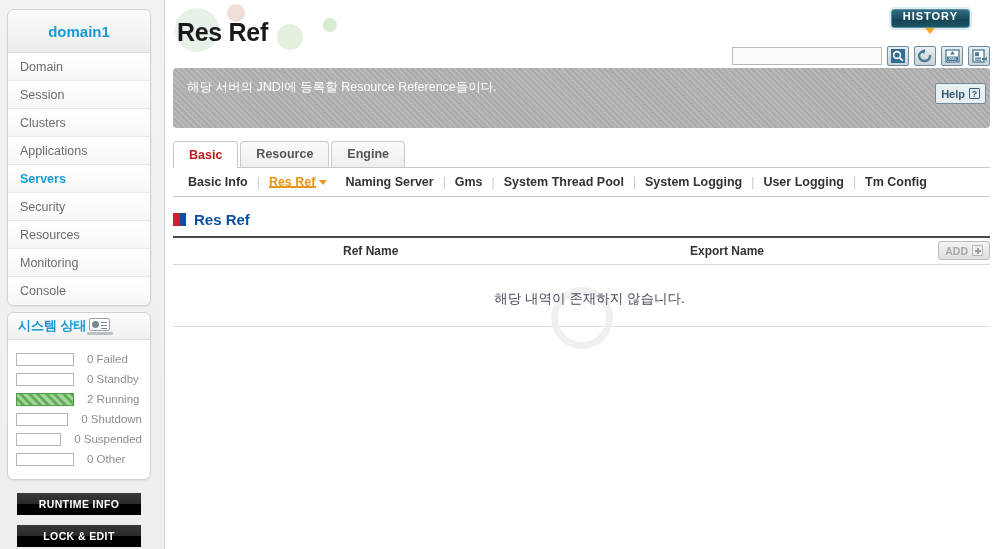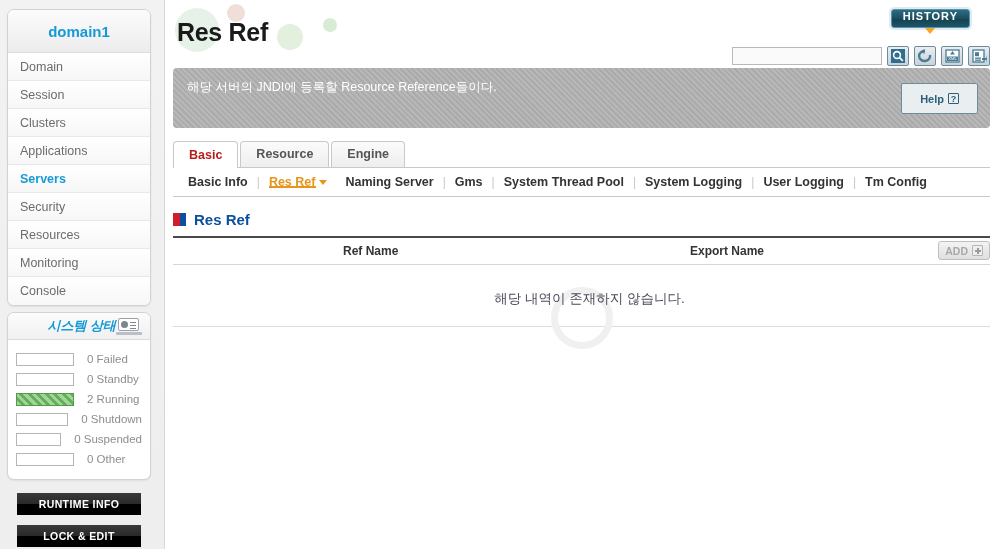--- a/index.html
+++ b/index.html
@@ -37,26 +37,25 @@
     font-size: 12.5px; color: #6c6c6c;
     border-bottom: 1px solid #e8e8e8;
     background: linear-gradient(to bottom, #ffffff, #f7f7f7);
     cursor: pointer;
   }
   .nav-item:last-child { border-bottom: none; border-radius: 0 0 6px 6px; }
   .nav-item.active { color: #169ad6; font-weight: bold; }
 
   #status-card { top: 312px; }
   .status-head {
-    height: 27px; display: flex; align-items: center; justify-content: flex-end;
+    height: 27px; display: flex; align-items: center; justify-content: flex-start;
     padding: 0 8px 0 10px;
     border-bottom: 1px solid #dcdcdc;
     background: linear-gradient(to bottom, #fcfcfc, #f0f0f0);
     border-radius: 6px 6px 0 0;
-    font-style: italic;
   }
   .status-head .t { font-size: 13px; font-weight: bold; color: #169ad6; }
   .laptop-ic { width: 26px; height: 17px; position: relative; }
   .laptop-ic .scr {
     position:absolute; left:2px; top:0; width:21px; height:13px;
     border:1.5px solid #9aa3ad; border-radius:2px; background:#fff;
   }
   .laptop-ic .base {
     position:absolute; left:0; bottom:0; width:26px; height:3px;
     background:#b9c0c7; border-radius:1px;
@@ -134,22 +133,22 @@
     position:relative; margin:0 16px 0 8px; height:60px;
     background:#b0b0b0;
     background-image: repeating-linear-gradient(45deg,
       rgba(255,255,255,.10) 0 2px, rgba(0,0,0,.03) 2px 4px);
     border-radius:4px;
     padding:11px 0 0 14px;
   }
   .notice .l1 { font-size:12.5px; color:#ffffff; margin-bottom:6px; }
   .notice .l2 { font-size:12.5px; color:#ff2b2b; }
   #help-btn {
-    position:absolute; right:12px; top:15px;
-    height:31px; padding:0 18px; display:flex; align-items:center; gap:4px;
+    position:absolute; right:4px; top:15px;
+    height:21px; padding:0 5px; display:flex; align-items:center; gap:4px;
     background:#e9eef1; border:1px solid #6d8b9c; border-radius:2px;
     font-size:11px; font-weight:bold; color:#2e5f78; cursor:pointer;
   }
   #help-btn .qm {
     width:11px;height:11px;border:1px solid #2e5f78;border-radius:1px;
     font-size:9px;line-height:10px;text-align:center;font-weight:bold;
   }
 
   .tabs { margin: 13px 16px 0 8px; display:flex; align-items:flex-end;
           border-bottom:1px solid #c9c9c9; height:27px; }

